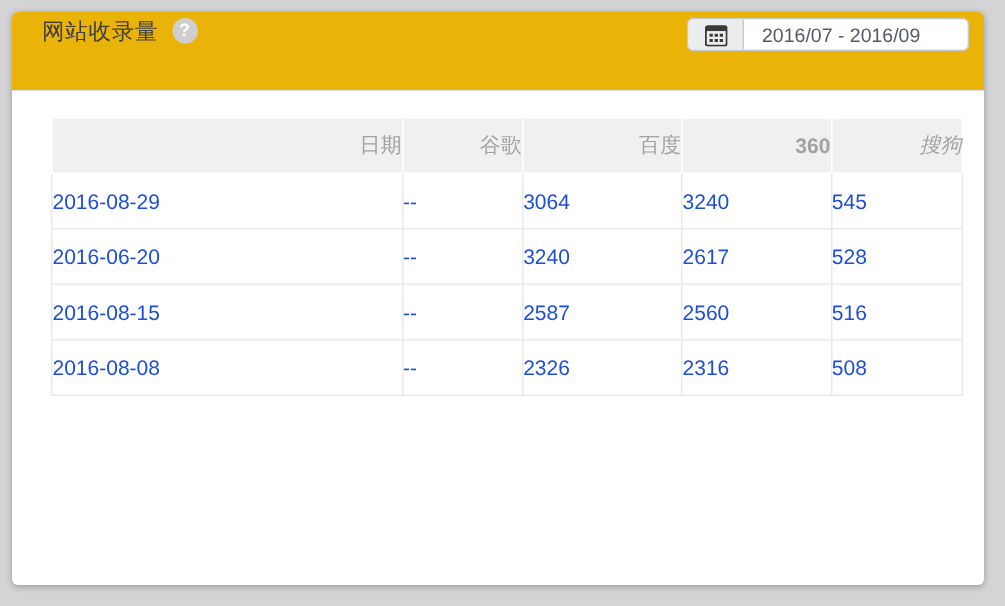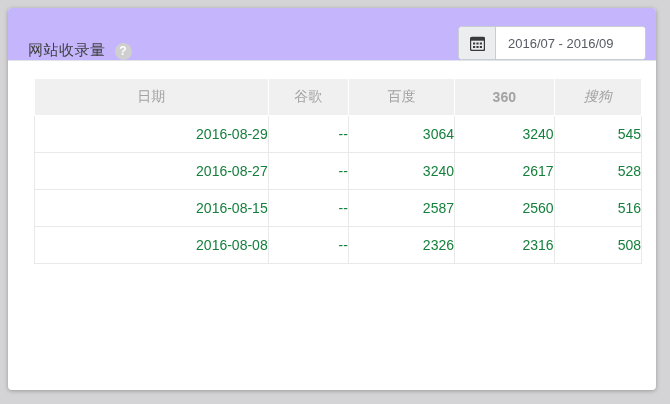--- a/index.html
+++ b/index.html
@@ -8,36 +8,36 @@
     background:#d4d4d6;
     font-family:"Liberation Sans","DejaVu Sans",sans-serif;
     position:relative;
   }
   .card {
     position:absolute; left:8px; top:8px; width:648px; height:382px;
     background:#ffffff; border-radius:4px;
     box-shadow:0 1px 4px rgba(0,0,0,0.28);
   }
   .card-header {
-    height:53px; display:flex; align-items:flex-end;
-    padding:16px 10px 0 20px;
-    background:#c4b5fd;
+    height:53px; display:flex; align-items:flex-start;
+    padding:4px 10px 0 20px;
+    background:#eab308;
     border-bottom:1px solid #dfe4eb;
     border-radius:4px 4px 0 0;
   }
   .panel-title { font-size:15px; color:#3f3f3f; letter-spacing:0.5px; }
   .help-icon {
     width:17px; height:17px; border-radius:50%;
     background:#cfcfcf; color:#ffffff;
     font-size:12px; font-weight:bold; line-height:17px; text-align:center;
     margin-left:9px; cursor:pointer; flex:0 0 auto;
   }
   .date-picker {
     margin-left:auto; display:flex; align-items:stretch;
-    height:34px; width:188px;
+    height:22px; width:188px;
     border:1px solid #c9cdd2; border-radius:4px;
     overflow:hidden; background:#ffffff;
   }
   .date-addon {
     width:37px; background:#ebedef; border-right:1px solid #c9cdd2;
     display:flex; align-items:center; justify-content:center;
     cursor:pointer; flex:0 0 auto;
   }
   .date-input {
     border:none; outline:none; flex:1 1 auto; min-width:0;
@@ -45,26 +45,26 @@
     font-family:"Liberation Sans","DejaVu Sans",sans-serif;
     background:#ffffff;
   }
   .card-body { padding:17px 14px 0 26px; }
   table.data-table {
     width:100%; border-collapse:collapse; table-layout:fixed;
   }
   .data-table th {
     background:#f0f0f0; border:1px solid #ffffff;
     height:37px; font-weight:normal; font-size:14px; color:#a2a2a2;
-    text-align:center; vertical-align:middle;
+    text-align:right; vertical-align:middle;
   }
   .data-table td {
     border:1px solid #e9e9e9;
-    height:37px; font-size:14px; color:#15803d;
-    text-align:right; vertical-align:middle;
+    height:37px; font-size:14px; color:#1d4ed8;
+    text-align:left; vertical-align:middle;
     background:#ffffff;
   }
   .data-table th:nth-child(1){ width:38.5%; }
   .data-table th:nth-child(2){ width:13.2%; }
   .data-table th:nth-child(3){ width:17.5%; }
   .data-table th:nth-child(4){ width:16.4%;font-weight:bold; }
   .data-table th:nth-child(5){ width:14.4%;font-style:italic; }
 </style>
 </head>
 <body>
@@ -105,21 +105,21 @@
       </thead>
       <tbody>
           <tr>
             <td>2016-08-29</td>
             <td>--</td>
             <td>3064</td>
             <td>3240</td>
             <td>545</td>
           </tr>
           <tr>
-            <td>2016-08-27</td>
+            <td>2016-06-20</td>
             <td>--</td>
             <td>3240</td>
             <td>2617</td>
             <td>528</td>
           </tr>
           <tr>
             <td>2016-08-15</td>
             <td>--</td>
             <td>2587</td>
             <td>2560</td>

